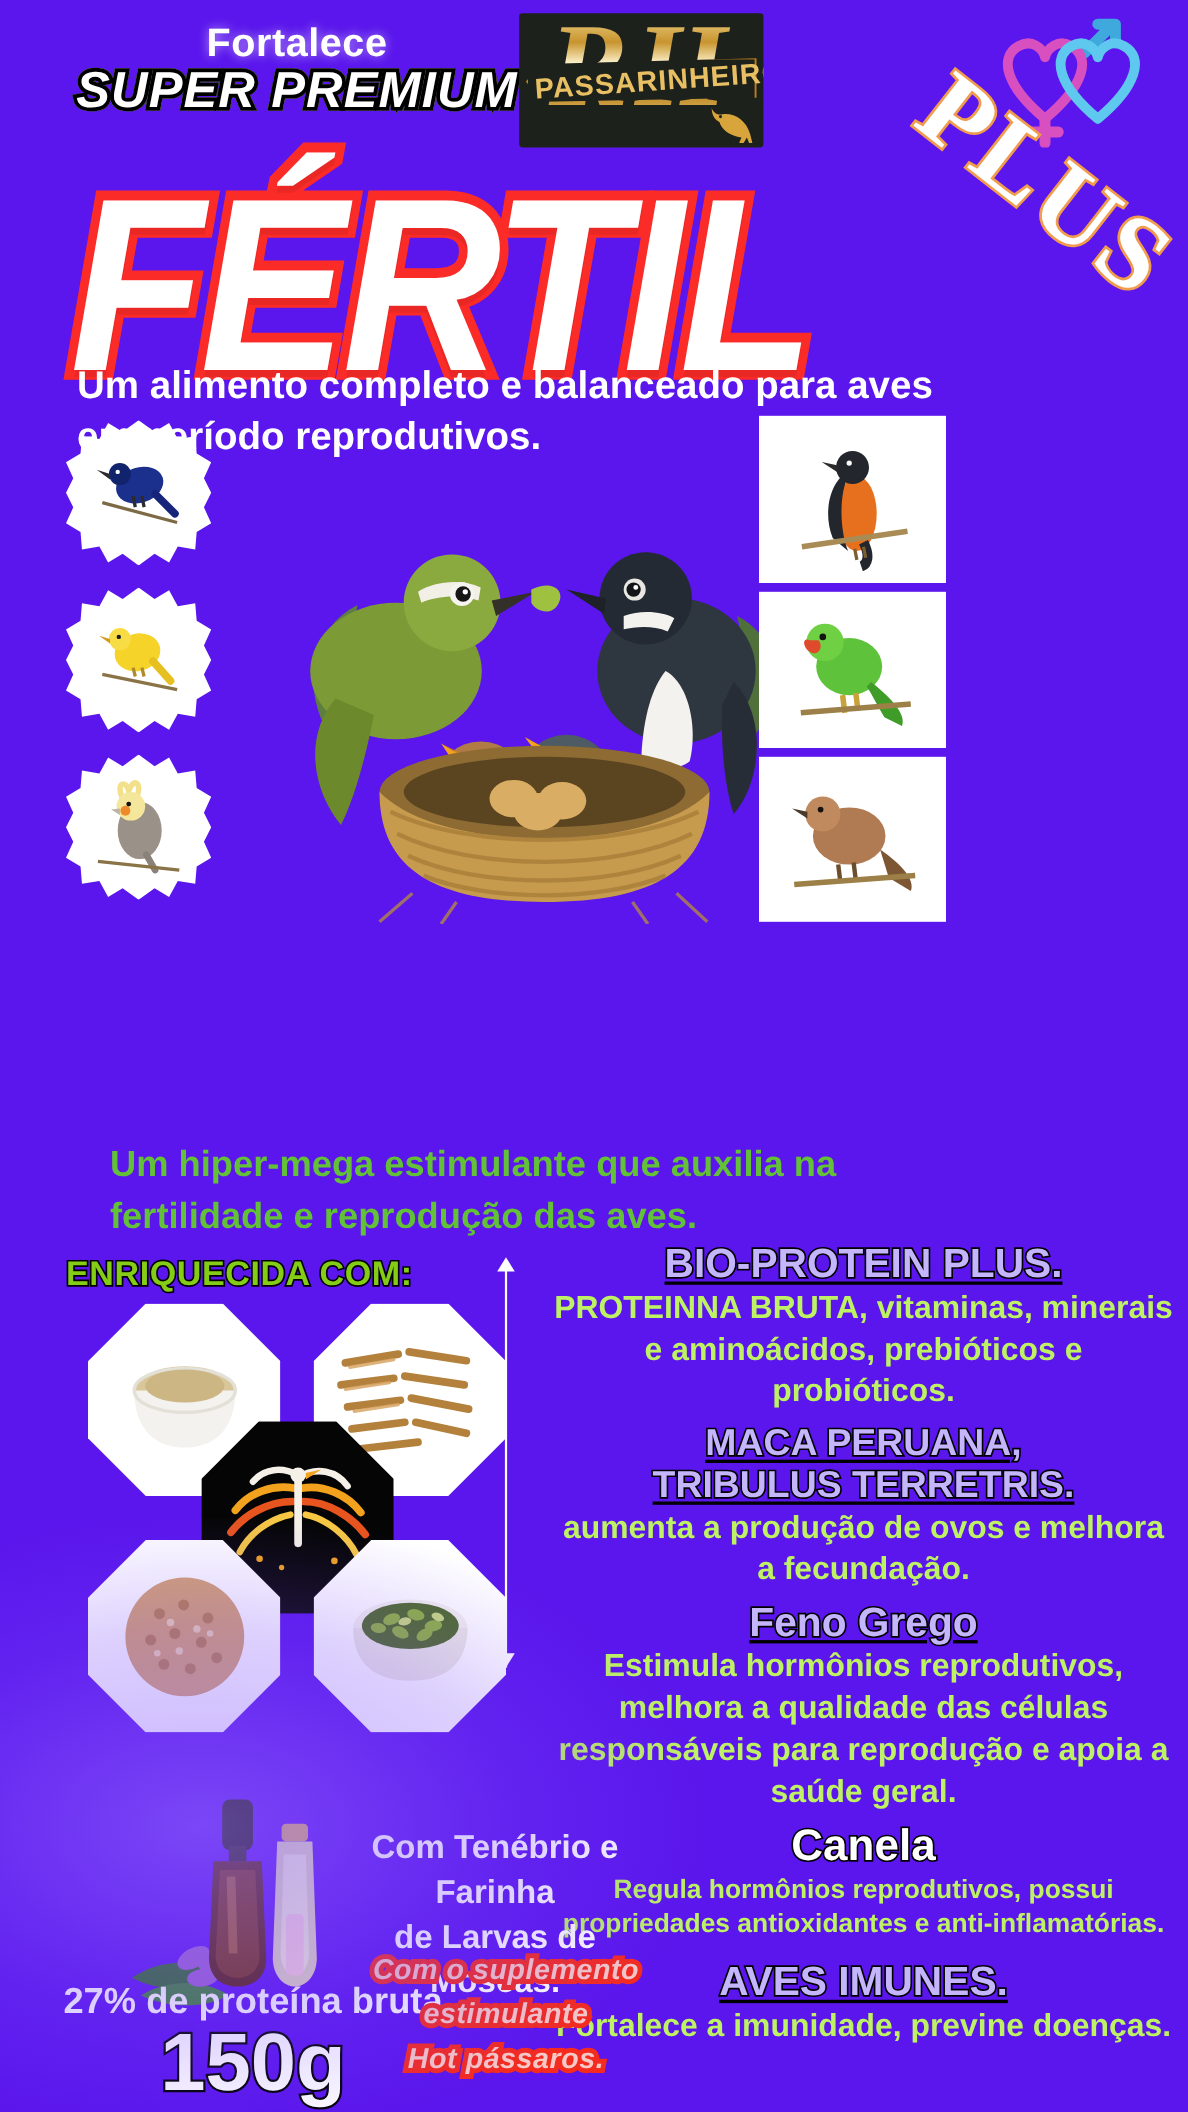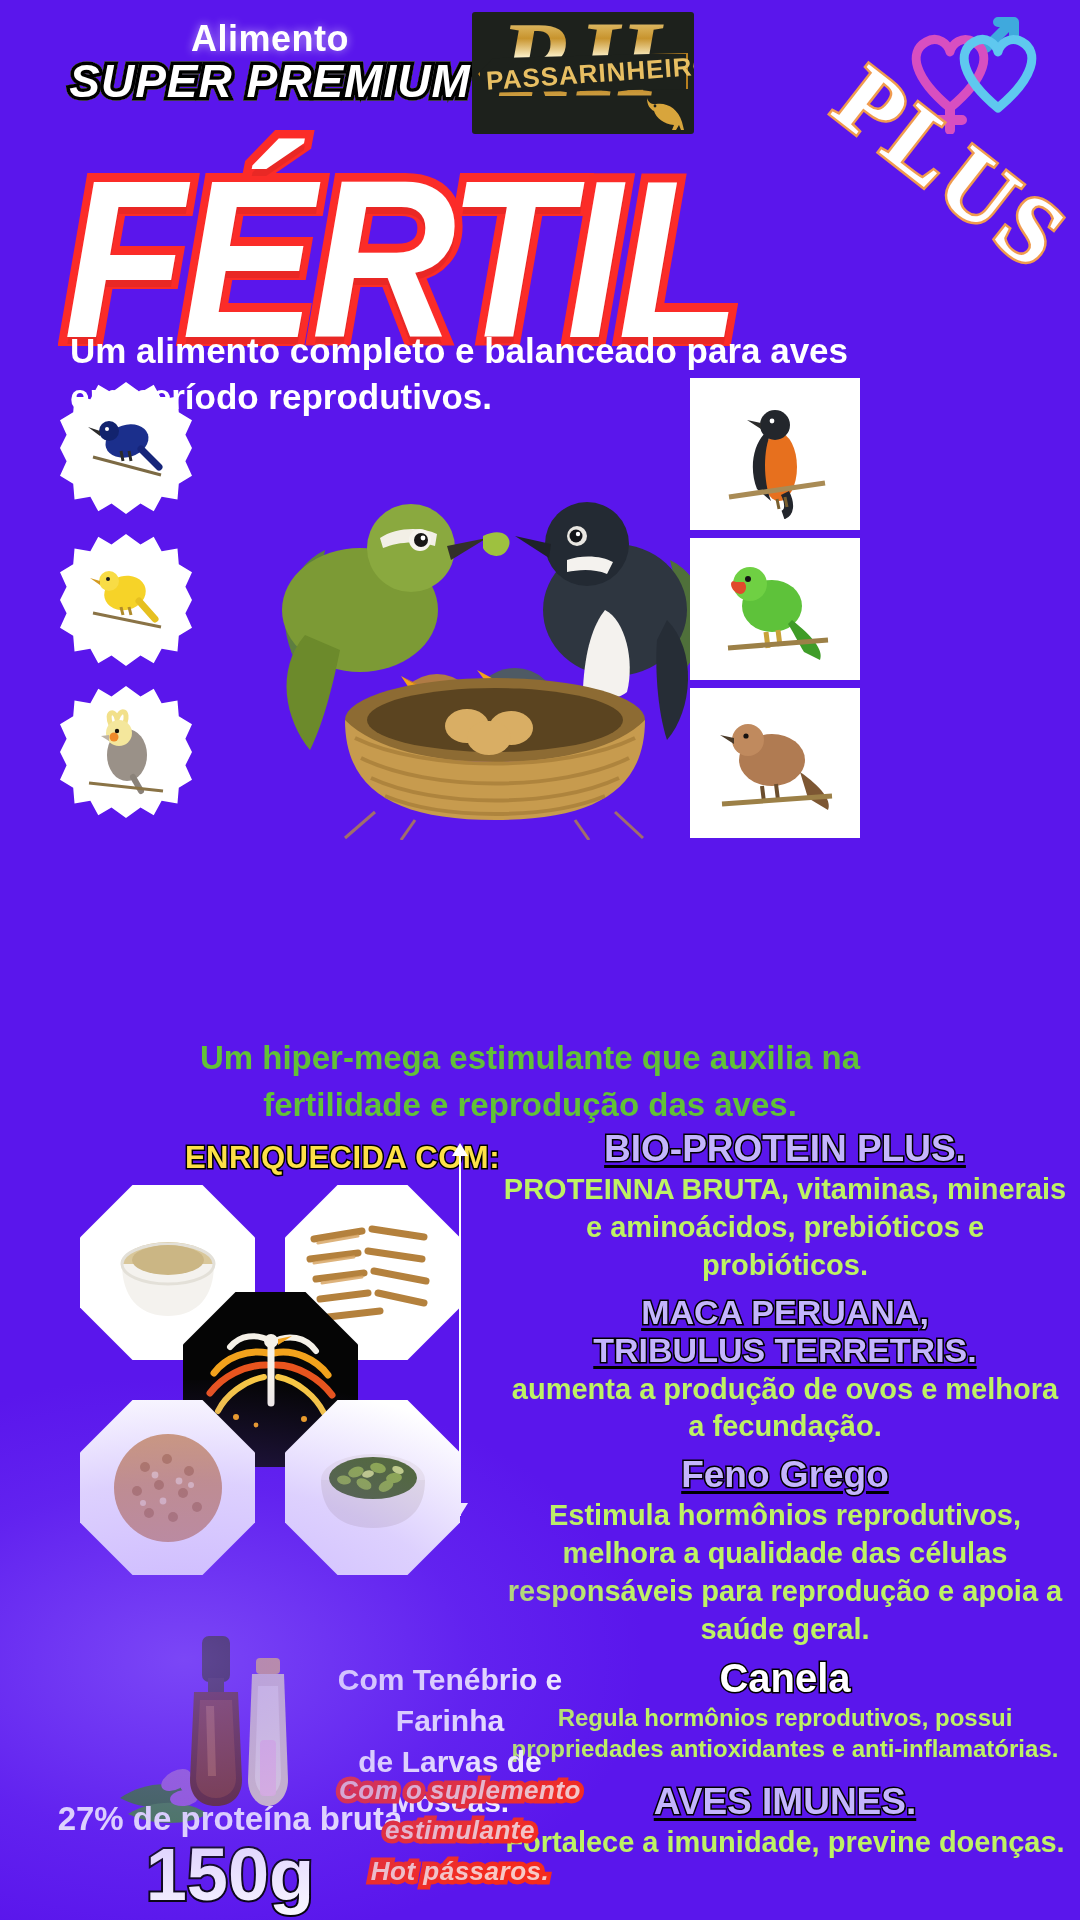--- a/index.html
+++ b/index.html
@@ -122,29 +122,29 @@
   .starburst{
     position:absolute; background:#ffffff;
     clip-path:polygon(50% 0%,61% 8%,71% 2%,77% 13%,89% 11%,90% 23%,100% 29%,95% 40%,100% 50%,95% 60%,100% 71%,90% 77%,89% 89%,77% 87%,71% 98%,61% 92%,50% 100%,39% 92%,29% 98%,23% 87%,11% 89%,10% 77%,0% 71%,5% 60%,0% 50%,5% 40%,0% 29%,10% 23%,11% 11%,23% 13%,29% 2%,39% 8%);
     display:flex; align-items:center; justify-content:center;
   }
   .photo-rect{ position:absolute; background:#ffffff; display:flex; align-items:center; justify-content:center; }
 
   
   .greenline{
     position:absolute; left:100px; top:1035px; width:860px;
-    text-align:center; color:#62c137;
+    text-align:left; color:#62c137;
     font-size:33px; font-weight:bold; line-height:1.42;
   }
 
   
   .enriquecida{
     position:absolute; left:60px; top:1140px; width:440px;
-    text-align:right;
-    color:#fde047; font-size:31px; font-weight:bold; letter-spacing:.5px;
+    text-align:left;
+    color:#84cc16; font-size:31px; font-weight:bold; letter-spacing:.5px;
     -webkit-text-stroke:3px #000; paint-order:stroke fill;
   }
   .octa{
     position:absolute; background:#ffffff;
     clip-path:polygon(30% 0%,70% 0%,100% 30%,100% 70%,70% 100%,30% 100%,0% 70%,0% 30%);
     display:flex; align-items:center; justify-content:center; overflow:hidden;
   }
   .octa.dark{ background:#050505; }
 
   
@@ -204,21 +204,21 @@
     content:""; position:absolute; left:-6px; right:-6px; top:4px; bottom:2px;
     background:#f42b1e; z-index:-1;
     clip-path:polygon(0% 48%,5% 22%,11% 44%,17% 12%,24% 40%,31% 10%,38% 38%,45% 8%,52% 38%,59% 10%,66% 40%,73% 14%,80% 42%,87% 18%,94% 44%,100% 26%,97% 52%,100% 76%,93% 66%,86% 92%,79% 64%,72% 90%,65% 62%,58% 92%,51% 64%,44% 90%,37% 62%,30% 88%,23% 62%,16% 88%,9% 64%,3% 78%);
   }
 </style>
 </head>
 <body>
 
 <div id="poster">
 
-  <div class="alimento">Alimento</div>
+  <div class="alimento">Fortalece</div>
   <div class="superpremium">
     <span>SUPER PREMIUM</span>
     <span class="inner">SUPER PREMIUM</span>
   </div>
 
   <div class="logo-box">
     <div class="logo-rh">RH</div>
     <div class="logo-star"></div>
     <div class="logo-banner">PASSARINHEIRO</div>
     <svg class="logo-bird" width="44" height="40" viewBox="0 0 44 40">

